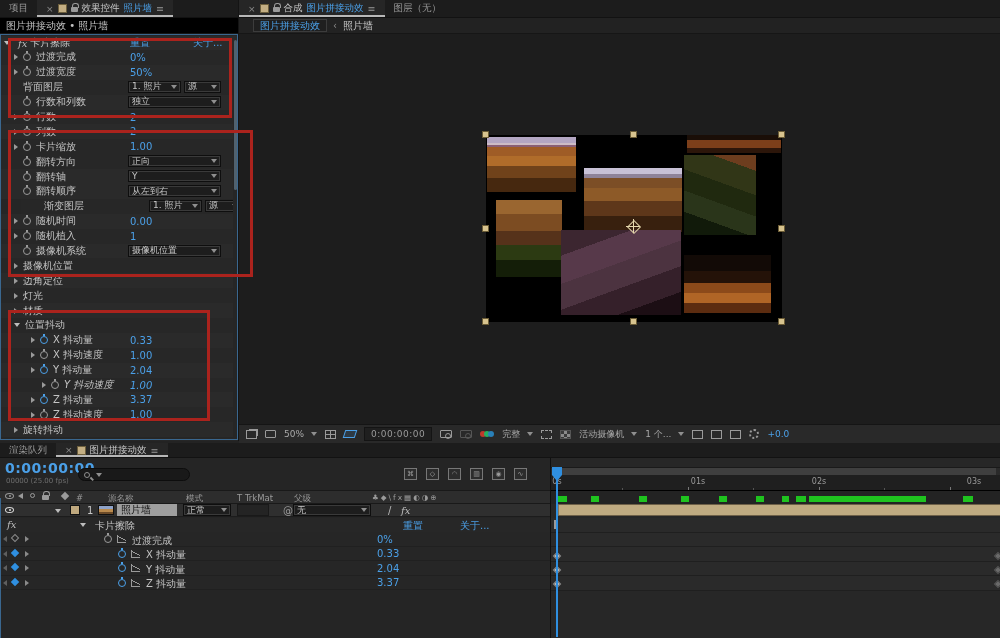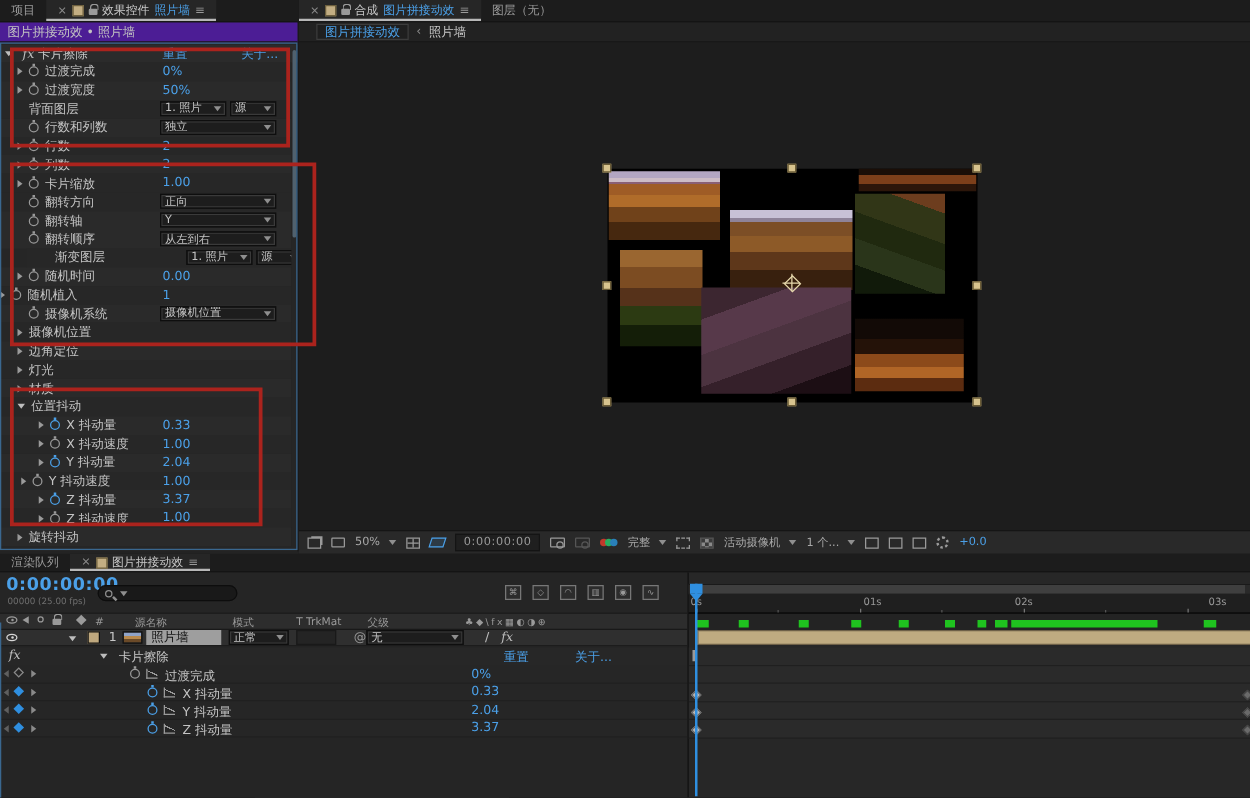--- a/index.html
+++ b/index.html
@@ -13,21 +13,21 @@
 .tabbar{position:absolute;left:0;top:0;right:0;height:18px;background:#1c1c1c;border-bottom:1px solid #121212;display:flex;align-items:stretch;font-size:9.5px}
 .tab{display:flex;align-items:center;gap:4px;padding:0 9px;color:#9a9a9a;white-space:nowrap}
 .tab.active{background:#262626;color:#c8c8c8;box-shadow:inset 0 -2px 0 #b8b8b8}
 .tab .blue{color:#4ba0e8}
 .close-x{color:#8a8a8a;font-size:9px}
 .panel-chip{width:9px;height:9px;background:#c3ae83;border:1px solid #6d5f3d;display:inline-block}
 .menu-glyph{color:#9a9a9a}
 .lock{width:7px;height:5px;background:#9a9a9a;border-radius:1px;position:relative;display:inline-block;margin-top:2px}
 .lock::before{content:"";position:absolute;top:-4px;left:1px;width:5px;height:4px;border:1px solid #9a9a9a;border-bottom:none;border-radius:3px 3px 0 0}
 
-#ec-sub{position:absolute;left:0;top:18px;width:100%;height:16px;background:#4c1d95;border-bottom:1px solid #161616;display:flex;align-items:center;padding-left:6px;color:#c2c2c2}
+#ec-sub{position:absolute;left:0;top:18px;width:100%;height:16px;background:#000000;border-bottom:1px solid #161616;display:flex;align-items:center;padding-left:6px;color:#c2c2c2}
 #ec-head{position:absolute;left:0;top:36px;width:100%;height:14px;background:#2b2b2b;display:flex;align-items:center;padding-left:4px}
 #ec-head .name{margin-left:3px;color:#c8c8c8}
 #ec-head .reset{position:absolute;left:130px;color:#4ba0e8}
 #ec-head .about{position:absolute;left:193px;color:#4ba0e8}
 .fx-badge{font-style:italic;font-family:"DejaVu Serif",serif;color:#bdbdbd;margin-left:3px}
 #ec-rows{position:absolute;left:0;top:50px;width:233px;height:388px;overflow:hidden}
 .erow{height:14.9px;display:flex;align-items:center;position:relative;padding-left:14px;background:#272727}
 .erow.alt{background:#2a2a2a}
 .tri-r{width:0;height:0;border-left:4px solid #9a9a9a;border-top:3px solid transparent;border-bottom:3px solid transparent;margin-right:5px;flex:none}
 .tri-d{width:0;height:0;border-top:4px solid #bdbdbd;border-left:3px solid transparent;border-right:3px solid transparent;margin-right:5px;flex:none}
@@ -257,21 +257,21 @@
           <span>源</span>
           <span class="caret"></span>
         </span>
       </div>
       <div class="erow alt" style="padding-left: 14px;">
         <span class="tri-r"></span>
         <span class="sw"></span>
         <span class="e-label">随机时间</span>
         <span class="e-val">0.00</span>
       </div>
-      <div class="erow" style="padding-left: 0;">
+      <div class="erow" style="padding-left: 14px;">
         <span class="tri-r"></span>
         <span class="sw"></span>
         <span class="e-label">随机植入</span>
         <span class="e-val">1</span>
       </div>
       <div class="erow alt" style="padding-left: 14px;">
         <span class="tri-sp"></span>
         <span class="sw"></span>
         <span class="e-label">摄像机系统</span>
         <span class="dd dd-wide">
@@ -310,21 +310,21 @@
         <span class="sw"></span>
         <span class="e-label">X 抖动速度</span>
         <span class="e-val">1.00</span>
       </div>
       <div class="erow alt" style="padding-left: 31px;">
         <span class="tri-r"></span>
         <span class="sw blue"></span>
         <span class="e-label">Y 抖动量</span>
         <span class="e-val">2.04</span>
       </div>
-      <div class="erow" style="padding-left: 17px;">
+      <div class="erow" style="padding-left: 42px; font-style: italic;">
         <span class="tri-r"></span>
         <span class="sw"></span>
         <span class="e-label">Y 抖动速度</span>
         <span class="e-val">1.00</span>
       </div>
       <div class="erow alt" style="padding-left: 31px;">
         <span class="tri-r"></span>
         <span class="sw blue"></span>
         <span class="e-label">Z 抖动量</span>
         <span class="e-val">3.37</span>

